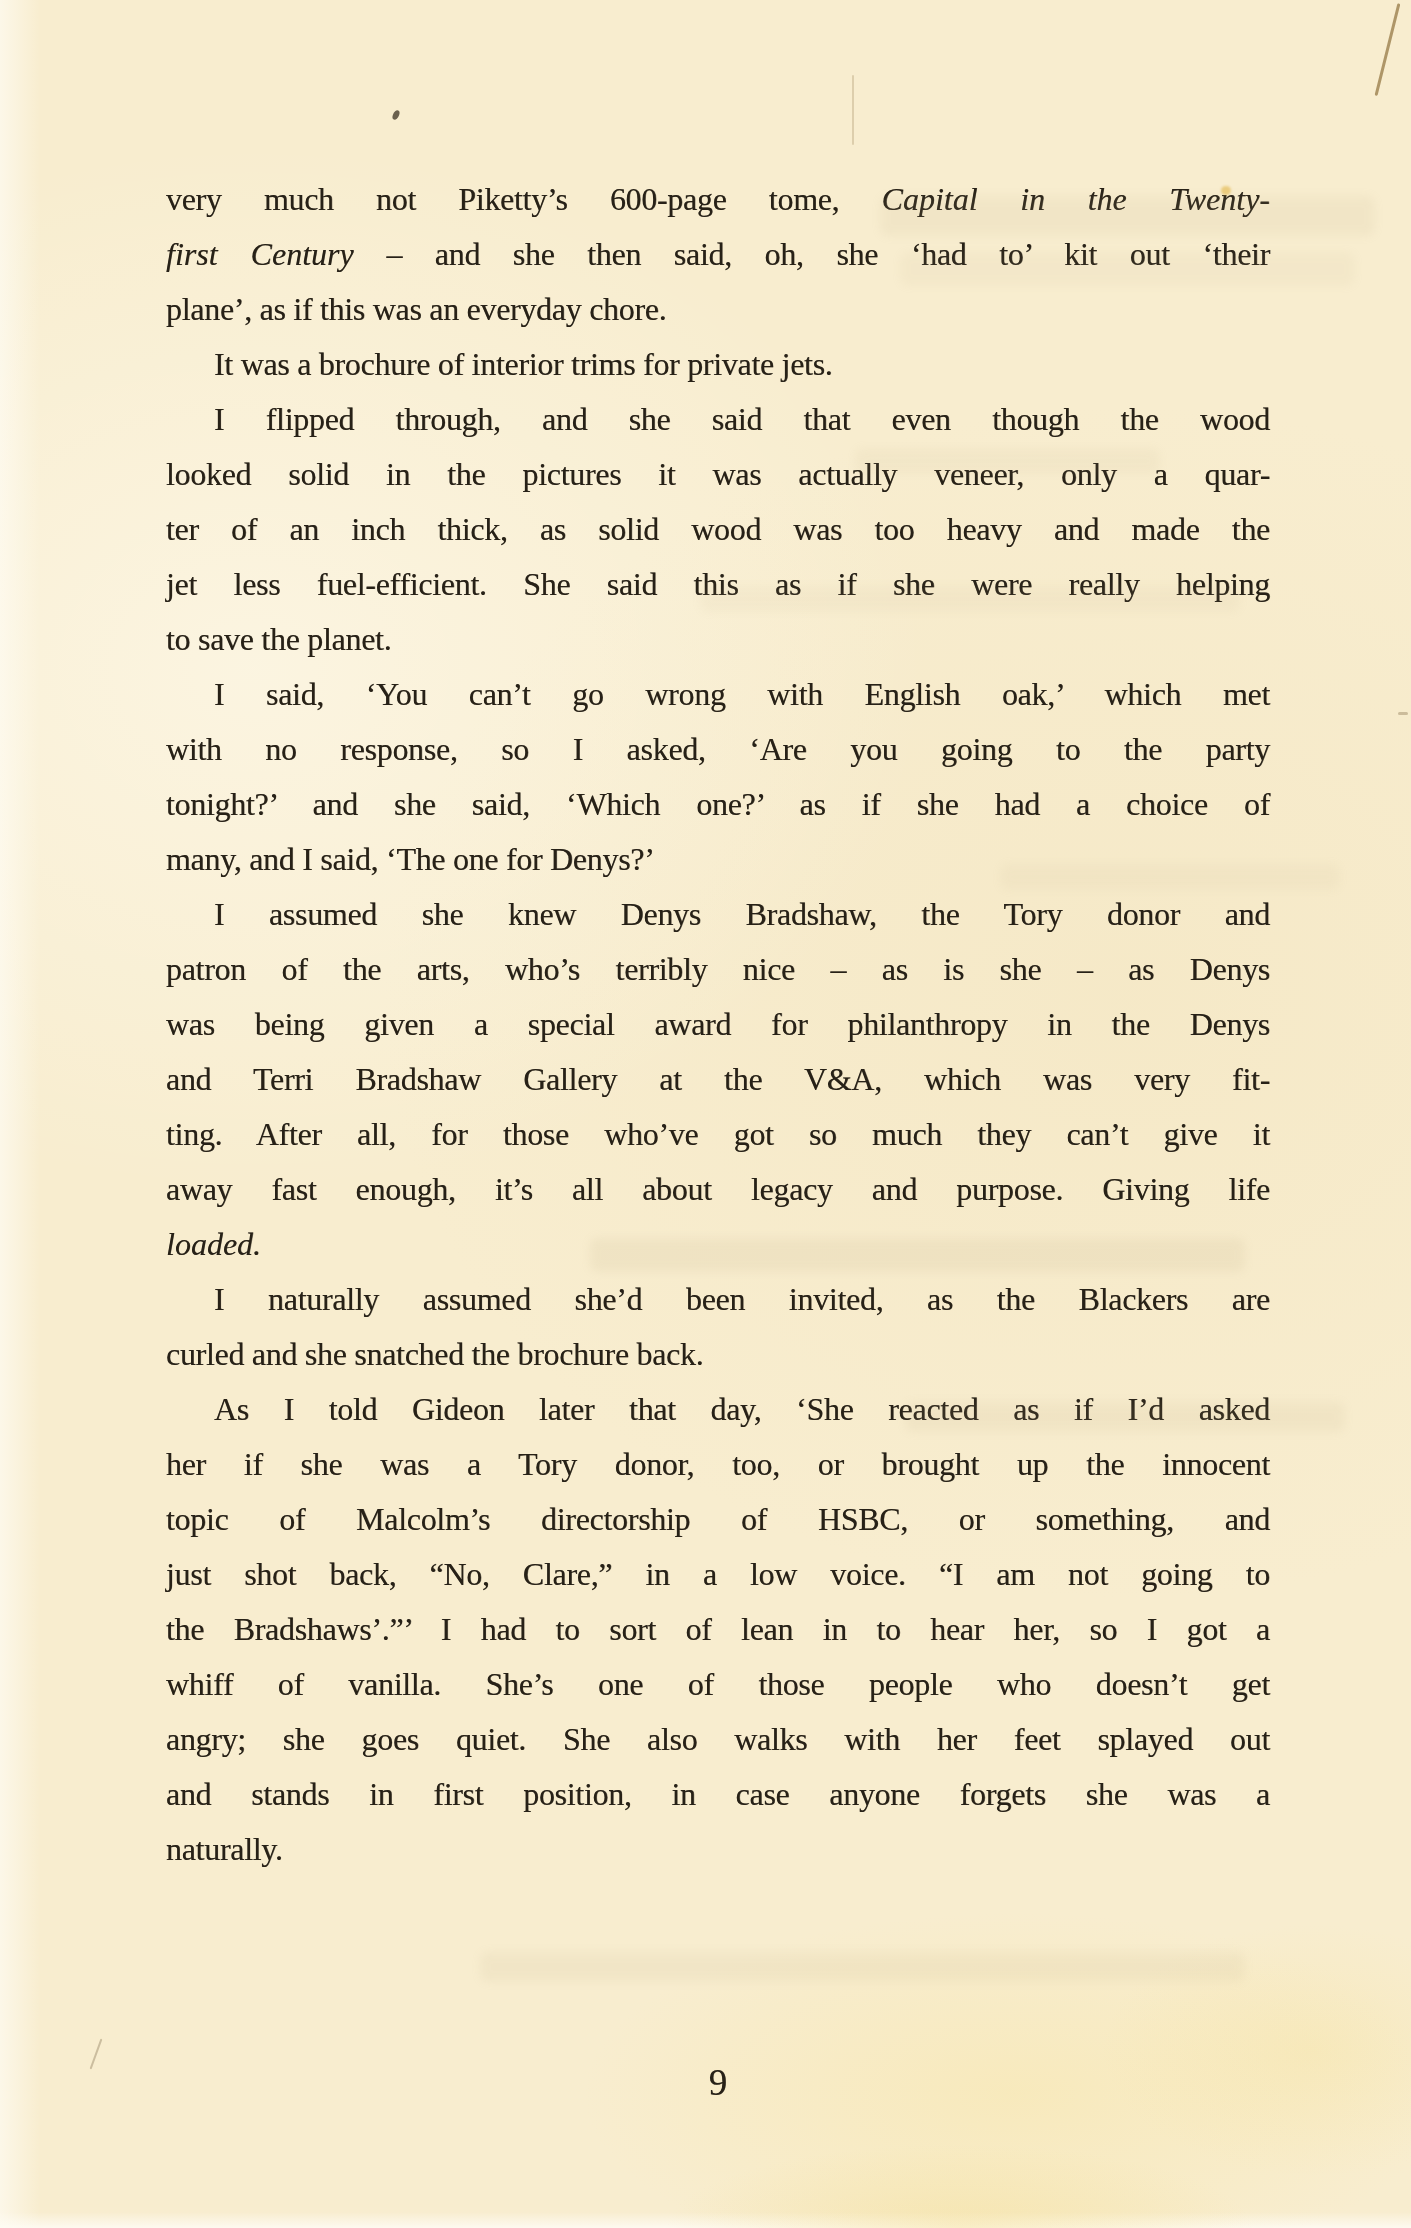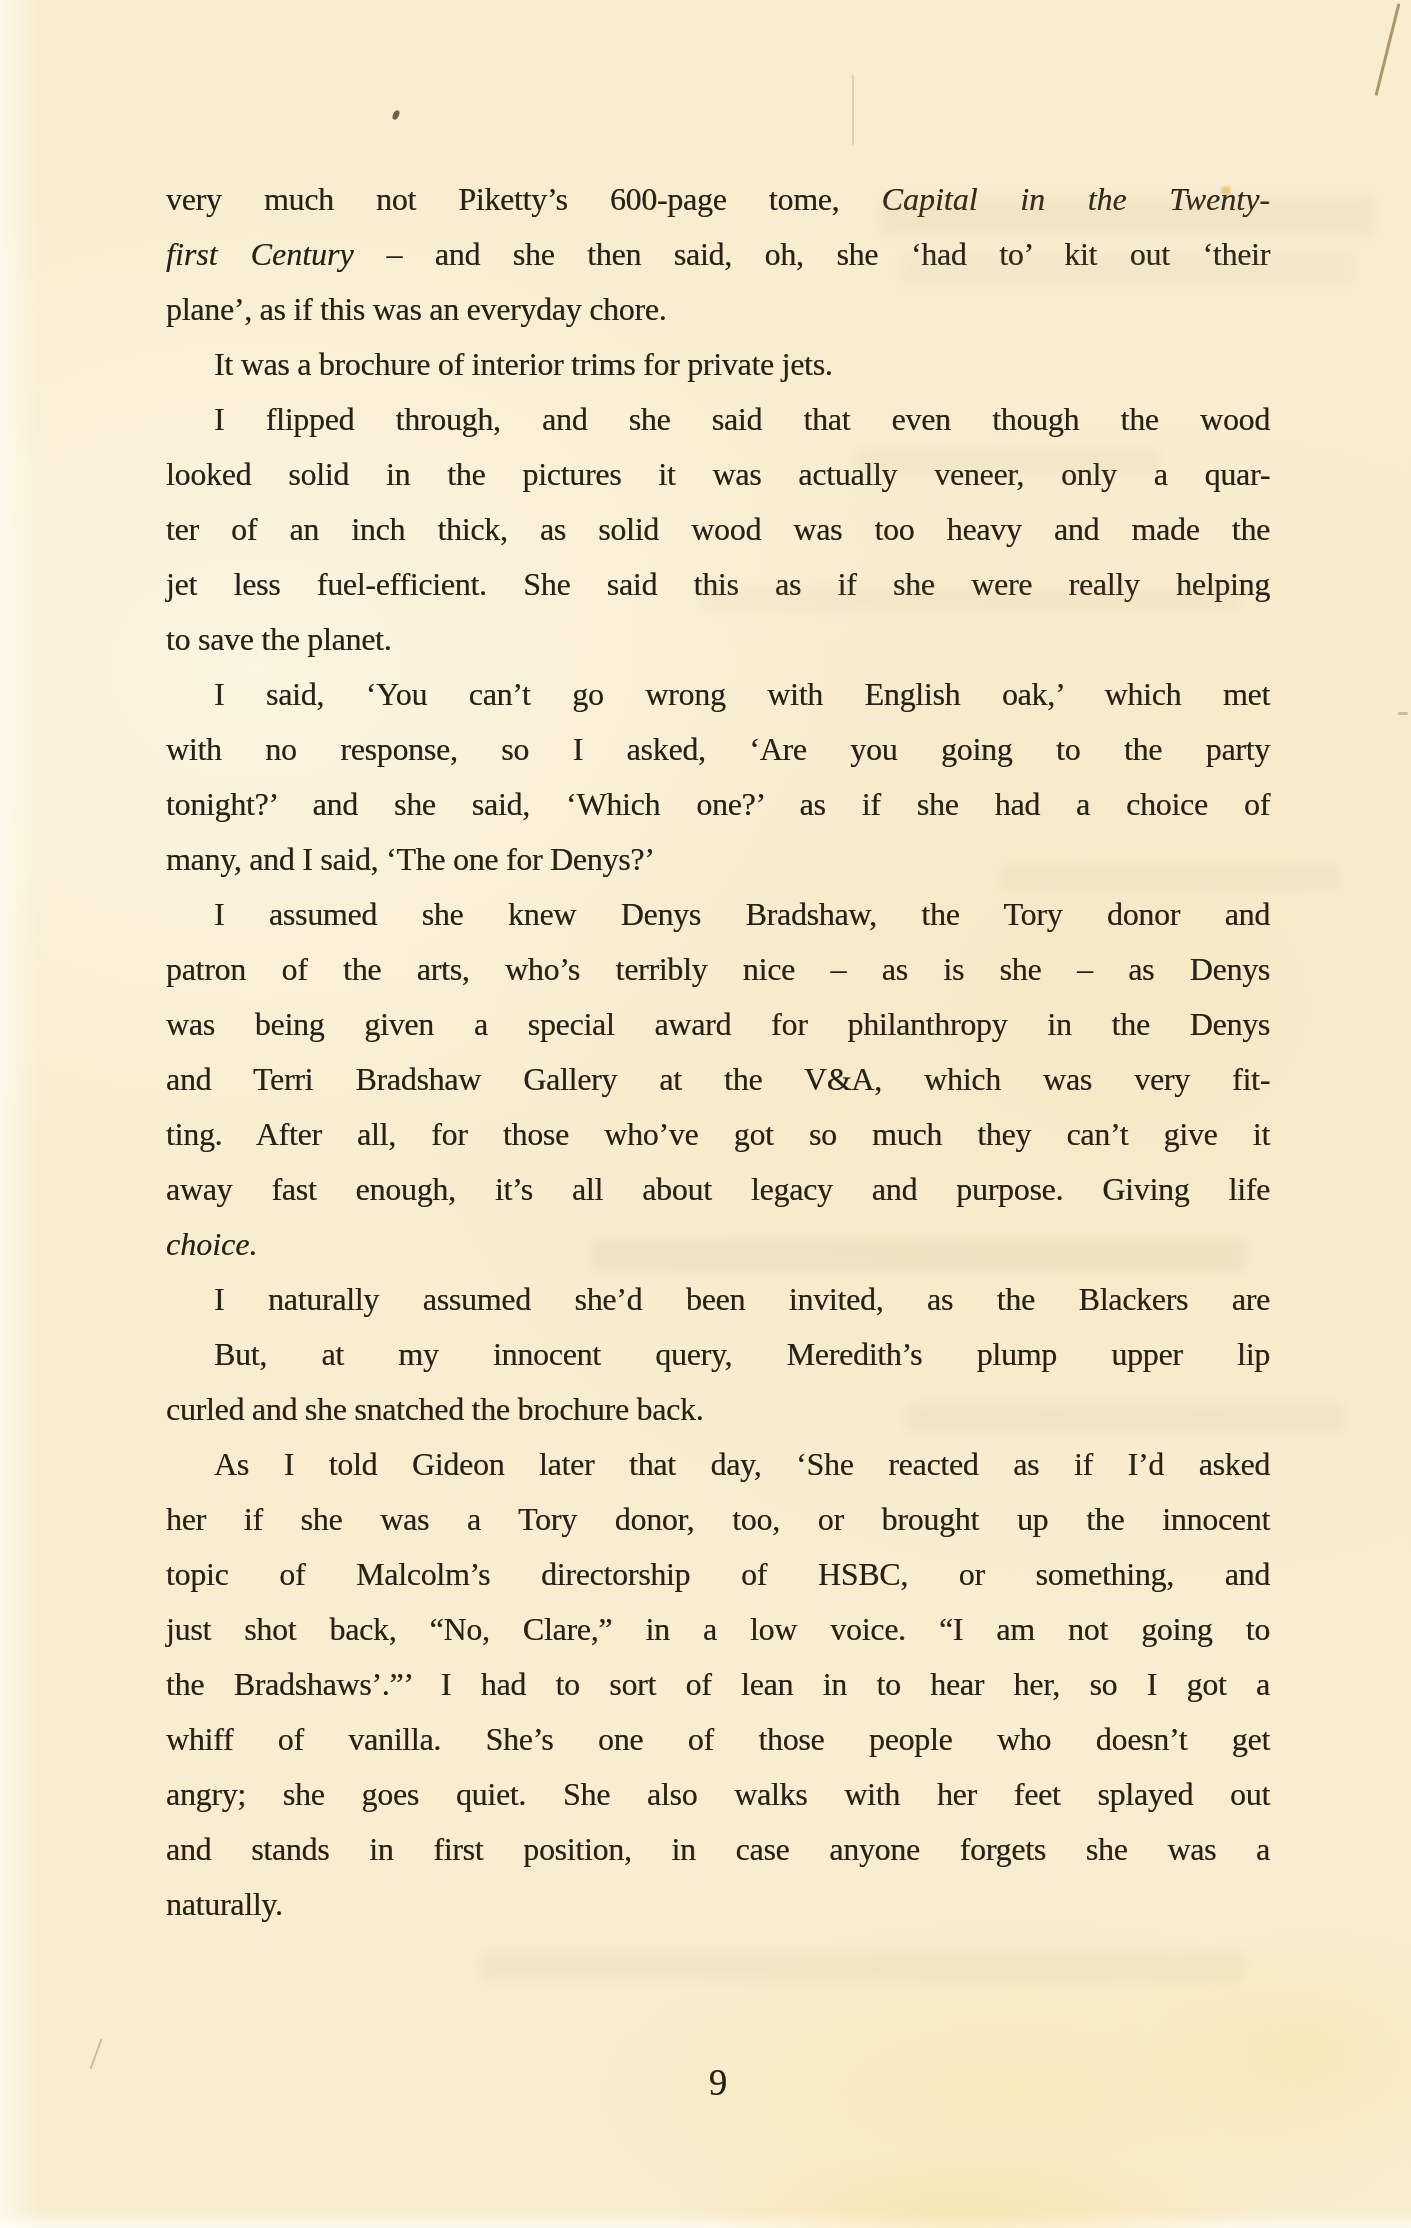--- a/index.html
+++ b/index.html
@@ -58,23 +58,22 @@
     <div class="line ind just"><span>I said, ‘You can’t go wrong with English oak,’ which met</span></div>
     <div class="line just"><span>with no response, so I asked, ‘Are you going to the party</span></div>
     <div class="line just"><span>tonight?’ and she said, ‘Which one?’ as if she had a choice of</span></div>
     <div class="line"><span>many, and I said, ‘The one for Denys?’</span></div>
     <div class="line ind just"><span>I assumed she knew Denys Bradshaw, the Tory donor and</span></div>
     <div class="line just"><span>patron of the arts, who’s terribly nice – as is she – as Denys</span></div>
     <div class="line just"><span>was being given a special award for philanthropy in the Denys</span></div>
     <div class="line just"><span>and Terri Bradshaw Gallery at the V&amp;A, which was very fit-</span></div>
     <div class="line just"><span>ting. After all, for those who’ve got so much they can’t give it</span></div>
     <div class="line just"><span>away fast enough, it’s all about legacy and purpose. Giving life</span></div>
-    <div class="line"><em>choice.</em></div>
+    <div class="line"><em>loaded.</em></div>
     <div class="line ind just"><span>I naturally assumed she’d been invited, as the Blackers are</span></div>
-    <div class="line ind just"><span>But, at my innocent query, Meredith’s plump upper lip</span></div>
     <div class="line"><span>curled and she snatched the brochure back.</span></div>
     <div class="line ind just"><span>As I told Gideon later that day, ‘She reacted as if I’d asked</span></div>
     <div class="line just"><span>her if she was a Tory donor, too, or brought up the innocent</span></div>
     <div class="line just"><span>topic of Malcolm’s directorship of HSBC, or something, and</span></div>
     <div class="line just"><span>just shot back, “No, Clare,” in a low voice. “I am not going to</span></div>
     <div class="line just"><span>the Bradshaws’.”’ I had to sort of lean in to hear her, so I got a</span></div>
     <div class="line just"><span>whiff of vanilla. She’s one of those people who doesn’t get</span></div>
     <div class="line just"><span>angry; she goes quiet. She also walks with her feet splayed out</span></div>
     <div class="line just"><span>and stands in first position, in case anyone forgets she was a</span></div>
     <div class="line"><span>naturally.</span></div>

